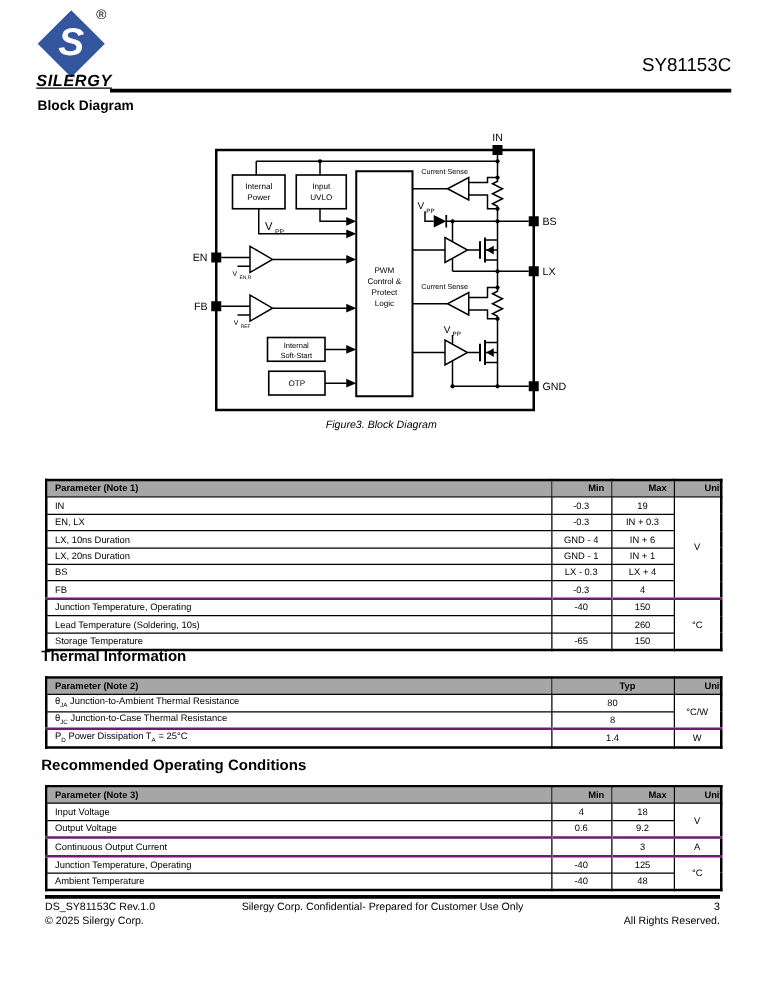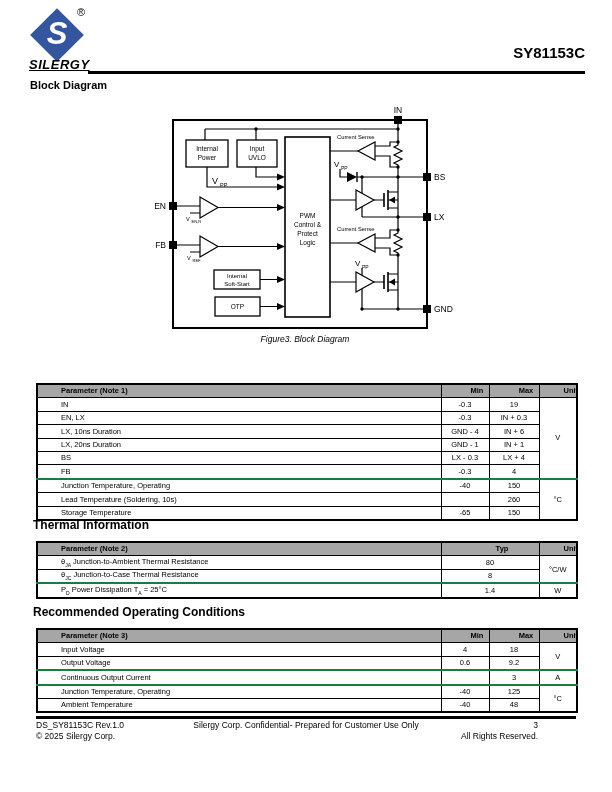--- a/index.html
+++ b/index.html
@@ -11,40 +11,40 @@
   
   .logo-diamond{position:absolute;left:38px;top:16px;width:38px;height:38px;
     background:#33569f;transform:rotate(45deg);}
   .logo-s{position:absolute;left:34px;top:8px;width:46px;height:52px;
     display:flex;align-items:center;justify-content:center;
     color:#fff;font-weight:bold;font-style:italic;font-size:31px;}
   .logo-reg{position:absolute;left:77px;top:6px;font-size:11px;}
   .logo-word{position:absolute;left:29px;top:57px;font-size:13px;font-weight:bold;
     font-style:italic;color:#000000;text-decoration:underline;letter-spacing:0.5px;}
   .top-rule{position:absolute;left:88px;top:71px;width:497px;height:3px;background:#000;}
-  .part-number{position:absolute;right:27px;top:44px;font-size:15px;font-weight:bold;}
+  .part-number{position:absolute;right:27px;top:44px;font-size:15px;font-weight:normal;}
   .h-block{position:absolute;left:30px;top:79px;font-size:11px;font-weight:bold;}
   .sec-heading{position:absolute;left:33px;font-size:12px;font-weight:bold;}
   .caption{position:absolute;left:150px;top:334px;width:310px;text-align:center;
     font-size:8.5px;font-style:italic;}
   
   table.dt{position:absolute;left:36px;width:540px;border-collapse:collapse;
     table-layout:fixed;font-size:7.5px;border:2px solid #000;}
   table.dt th,table.dt td{border:1px solid #000;height:12.4px;padding:0;line-height:1;
     overflow:hidden;white-space:nowrap;}
   table.dt th{background:#a6a6a6;font-weight:bold;padding-left:24px;}
-  table.dt .param{text-align:left;padding-left:23px;}
+  table.dt .param{text-align:left;padding-left:6px;}
   table.dt .val{text-align:center;}
-  table.dt tr.thick th,table.dt tr.thick td{border-top:2px solid #15803d;}
+  table.dt tr.thick th,table.dt tr.thick td{border-top:2px solid #701a75;}
   sub{font-size:5px;}
   
   svg text{font-family:"Liberation Sans",sans-serif;}
   
   .footer-rule{position:absolute;left:36px;top:716px;width:540px;height:2.5px;background:#000;}
-  .footer-line{position:absolute;left:36px;width:502px;font-size:8.5px;}
+  .footer-line{position:absolute;left:36px;width:540px;font-size:8.5px;}
   .f-left{float:left;}
   .f-right{float:right;text-align:right;}
   .f-center{position:absolute;left:0;width:540px;text-align:center;}
 </style>
 </head>
 <body>
 
 <div class="page">
 
   <div class="logo-diamond"></div>

